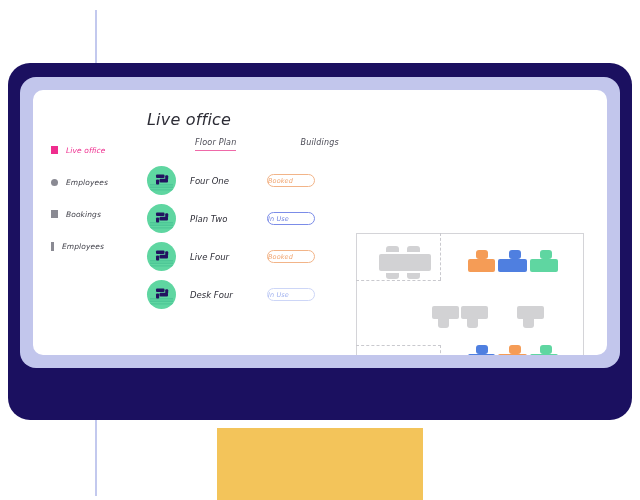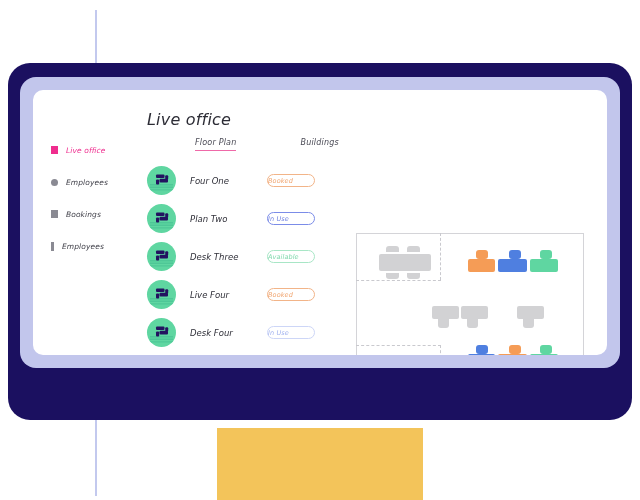--- a/index.html
+++ b/index.html
@@ -246,35 +246,20 @@
                 <rect x="9" y="8.5" width="8.5" height="3.6" rx="1" fill="#231260"></rect>
                 <rect x="12.5" y="12.8" width="8.5" height="3.6" rx="1" fill="#231260"></rect>
                 <rect x="9" y="13.6" width="3.2" height="5" rx="1" fill="#231260"></rect>
                 <rect x="18.2" y="9.2" width="3" height="4.2" rx="1" fill="#231260"></rect>
               </svg>
             </div>
             <div class="desk-name">Plan Two</div>
             <div class="badge badge-inuse">In Use</div>
           </div>
 
-          <div class="desk-row">
-            <div class="desk-avatar">
-              <svg width="29" height="29" viewBox="0 0 29 29">
-                <path d="M3 18h23v1.4H3z" fill="#4ec797"></path>
-                <path d="M3 20.6h23v1.4H3z" fill="#4ec797"></path>
-                <path d="M3 23.2h23v1.4H3z" fill="#4ec797"></path>
-                <rect x="9" y="8.5" width="8.5" height="3.6" rx="1" fill="#231260"></rect>
-                <rect x="12.5" y="12.8" width="8.5" height="3.6" rx="1" fill="#231260"></rect>
-                <rect x="9" y="13.6" width="3.2" height="5" rx="1" fill="#231260"></rect>
-                <rect x="18.2" y="9.2" width="3" height="4.2" rx="1" fill="#231260"></rect>
-              </svg>
-            </div>
-            <div class="desk-name">Desk Three</div>
-            <div class="badge badge-available">Available</div>
-          </div>
 
           <div class="desk-row">
             <div class="desk-avatar">
               <svg width="29" height="29" viewBox="0 0 29 29">
                 <path d="M3 18h23v1.4H3z" fill="#4ec797"></path>
                 <path d="M3 20.6h23v1.4H3z" fill="#4ec797"></path>
                 <path d="M3 23.2h23v1.4H3z" fill="#4ec797"></path>
                 <rect x="9" y="8.5" width="8.5" height="3.6" rx="1" fill="#231260"></rect>
                 <rect x="12.5" y="12.8" width="8.5" height="3.6" rx="1" fill="#231260"></rect>
                 <rect x="9" y="13.6" width="3.2" height="5" rx="1" fill="#231260"></rect>

